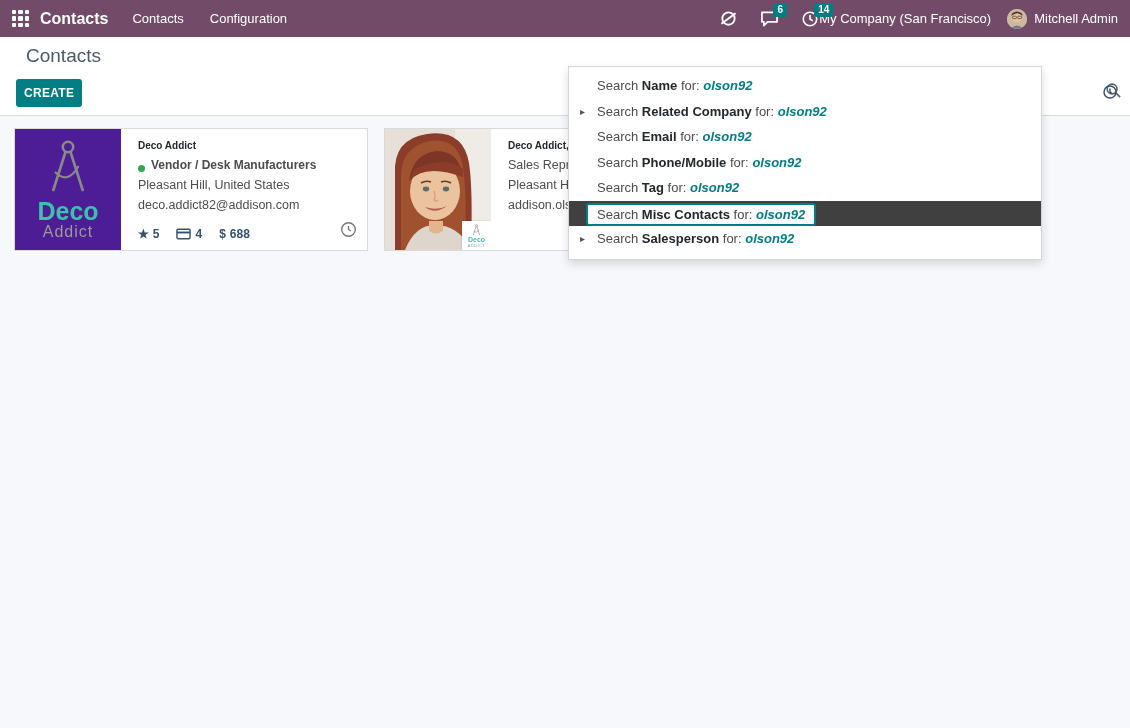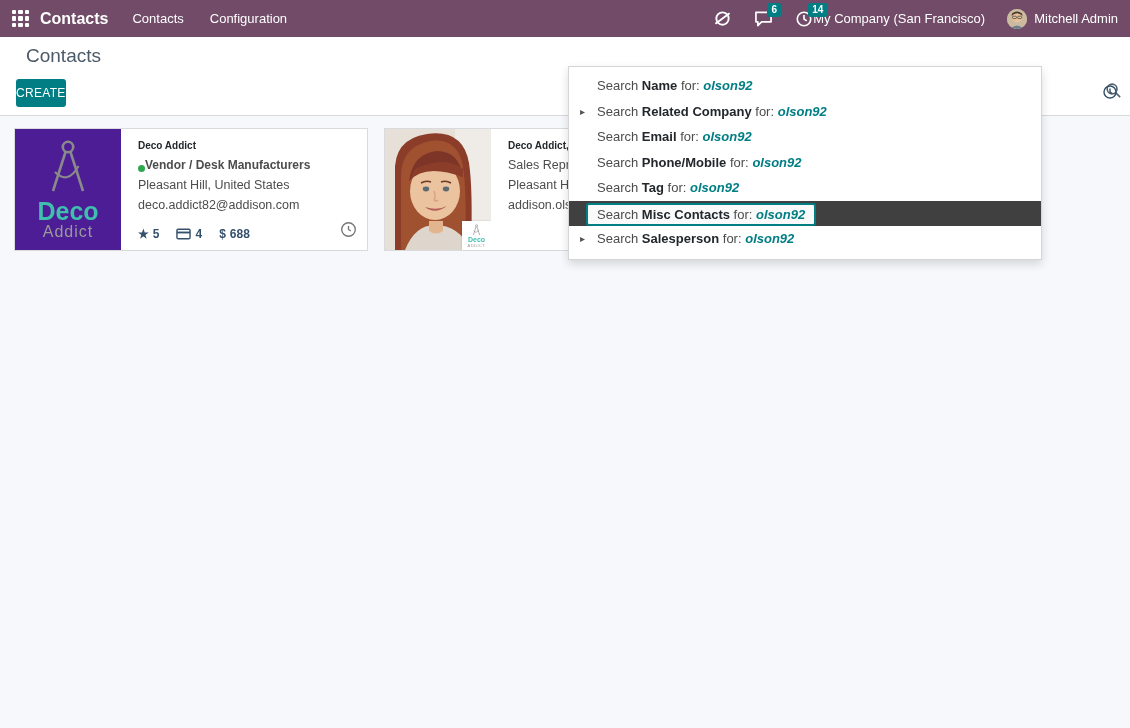--- a/index.html
+++ b/index.html
@@ -24,34 +24,34 @@
   .brand { font-size:16px; font-weight:bold; margin:0 24px 0 11px; cursor:pointer; }
   .nav-menu { font-size:13px; margin-right:26px; cursor:pointer; }
   .systray { margin-left:auto; display:flex; align-items:center; }
   .tray-icon { position:relative; margin-left:22px; cursor:pointer; display:flex; align-items:center; }
   .badge {
     position:absolute; top:-7px; left:13px; background:#017e84; color:#fff;
     font-size:10px; font-weight:bold; line-height:14px; padding:0 4px;
     border-radius:2px; min-width:14px; text-align:center;
   }
   .company { font-size:13px; cursor:pointer; white-space:nowrap; }
-  .user-menu { display:flex; align-items:center; margin-left:22px; cursor:pointer; }
+  .user-menu { display:flex; align-items:center; margin-left:16px; cursor:pointer; }
   .avatar { width:20px; height:20px; border-radius:50%; overflow:hidden; flex:none; background:#c9b99d; }
   .user-name { font-size:13px; margin-left:7px; white-space:nowrap; }
 
   
   .control {
     position:absolute; top:37px; left:0; right:0; height:79px;
     background:#fff; border-bottom:1px solid #d9d9d9;
   }
   .page-title { position:absolute; left:26px; top:8px; font-size:19px; color:#4c5a67; }
   .create-btn {
     position:absolute; left:16px; top:42px; background:#017e84; color:#fff;
-    border:none; font-weight:normal; font-size:12px; letter-spacing:.3px;
-    padding:7px 0; border-radius:3px; cursor:pointer;
+    border:none; font-weight:bold; font-size:12px; letter-spacing:.3px;
+    padding:7px 8px; border-radius:3px; cursor:pointer;
     font-family:"Liberation Sans", sans-serif;
   }
 
   
   .search-zone {
     position:absolute; left:568px; top:42px; width:554px; height:25px;
     display:flex; align-items:center;
   }
   .facet { display:flex; align-items:stretch; font-size:12.5px; height:23px; flex:none; }
   .facet-label { background:#714B67; color:#fff; padding:0 8px;
@@ -102,21 +102,21 @@
   .img-badge {
     position:absolute; right:0; bottom:0; width:29px; height:29px; background:#fff;
     display:flex; flex-direction:column; align-items:center; justify-content:center;
     box-shadow:0 0 2px rgba(0,0,0,.15);
   }
   .img-badge .mini-deco { color:#3fbfae; font-weight:bold; font-size:7px; line-height:7px; }
   .img-badge .mini-addict { color:#9a9a9a; font-size:4px; line-height:5px; letter-spacing:.5px; }
   .card-body { flex:1; padding:11px 12px 8px 17px; position:relative; overflow:hidden; }
   .card-title { font-size:10px; font-weight:bold; color:#23272b; margin-bottom:7px; white-space:nowrap; }
   .card-tag { font-size:12px; font-weight:bold; color:#4c4c4c;
-    display:flex; align-items:flex-end; margin-bottom:6px; white-space:nowrap; }
+    display:flex; align-items:flex-end; gap:6px; margin-bottom:6px; white-space:nowrap; }
   .dot { width:7px; height:7px; border-radius:50%; background:#2ea84e; flex:none; }
   .card-line { font-size:12.5px; color:#4c4c4c; margin-bottom:6px; white-space:nowrap; }
   .card-stats { position:absolute; left:17px; bottom:9px; display:flex; gap:17px;
     font-size:12px; font-weight:bold; color:#35506b; align-items:center; }
   .stat { display:flex; align-items:center; gap:4px; }
   .stat .usd { font-weight:bold; }
   .card-clock { position:absolute; right:10px; bottom:8px; }
 
   .logo-wrap { text-align:center; }
   .logo-deco { color:#3fbfae; font-weight:bold; font-size:25px; line-height:24px; }

